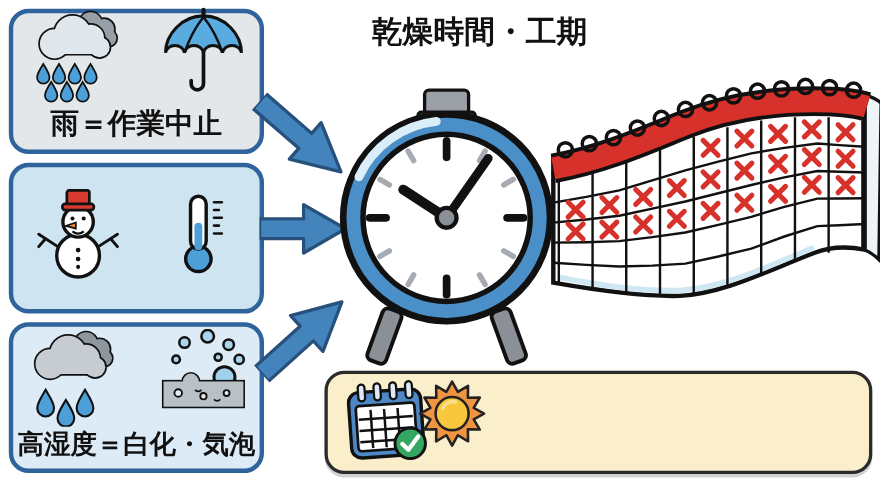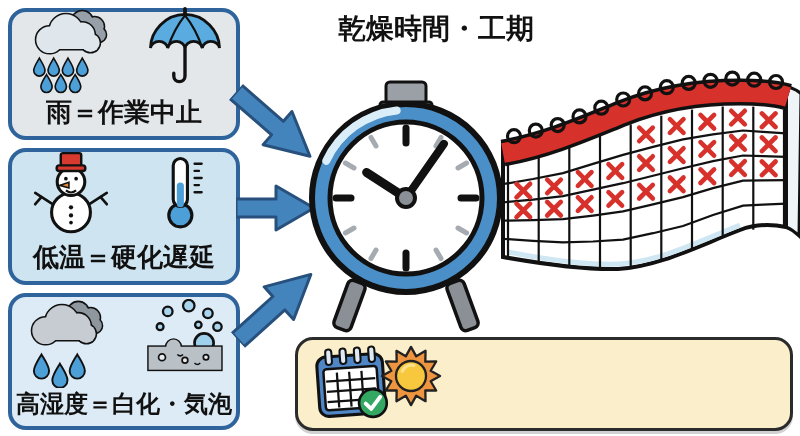--- a/index.html
+++ b/index.html
@@ -121,21 +121,20 @@
         <rect x="38" y="32" width="8" height="28" rx="4" fill="#4d9fd8"></rect>
         <g stroke="#111" stroke-width="2.6" stroke-linecap="round">
           <line x1="58" y1="11" x2="66" y2="11"></line>
             <line x1="58" y1="19" x2="63" y2="19"></line>
           <line x1="58" y1="27" x2="66" y2="27"></line>
             <line x1="58" y1="35" x2="63" y2="35"></line>
           <line x1="58" y1="43" x2="66" y2="43"></line>
         </g>
       </svg>
     </div>
-    <div class="factor-label">低温＝硬化遅延</div>
   </div>
 
   <div class="factor-box" id="factor-2">
     <div class="icons">
       <svg width="94" height="92" viewBox="0 0 90 90">
         <g fill="#8f979e">
             <circle class="ol3" cx="58" cy="16" r="10"></circle>
             <circle class="ol3" cx="70" cy="21" r="9"></circle>
             <circle class="ol3" cx="74" cy="29" r="7"></circle>
         <circle cx="58" cy="16" r="10"></circle>

